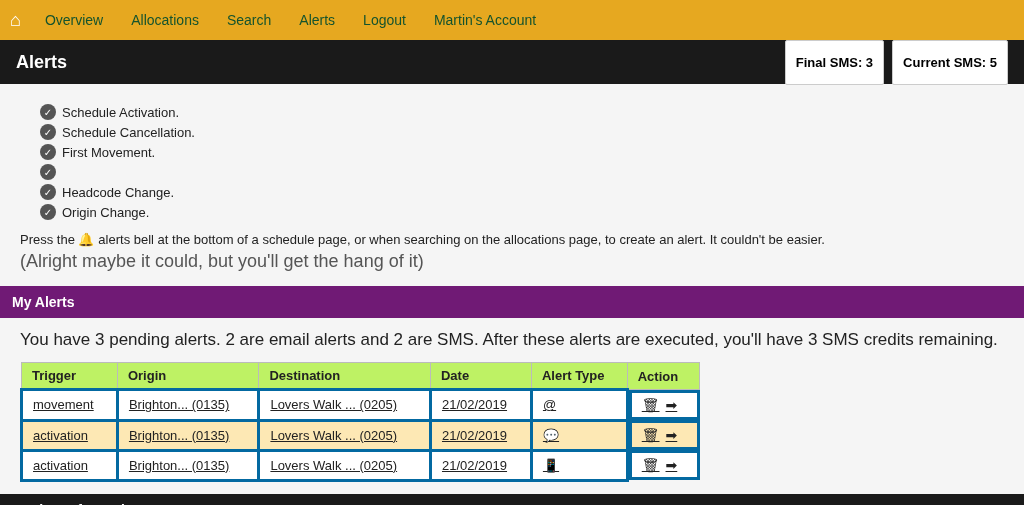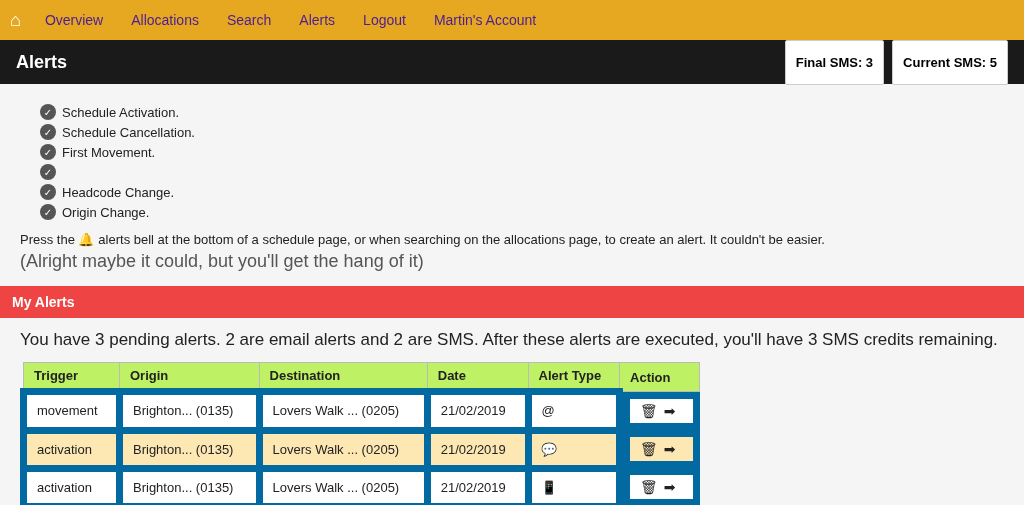--- a/index.html
+++ b/index.html
@@ -7,21 +7,21 @@
 
     
     .navbar {
       background: #e6a820;
       display: flex;
       align-items: center;
       padding: 0 10px;
       height: 40px;
     }
     .navbar a {
-      color: #4c1d95;
+      color: #14532d;
       text-decoration: none;
       padding: 0 14px;
       font-size: 14px;
       line-height: 40px;
     }
     .home-icon {
       color: white;
       font-size: 18px;
       padding: 0 10px 0 0;
       cursor: pointer;
@@ -102,21 +102,21 @@
       margin-bottom: 4px;
     }
     .press-note-sub {
       font-size: 18px;
       color: #555;
       margin-bottom: 0;
     }
 
     
     .section-header {
-      background: #ef4444;
+      background: #701a75;
       color: white;
       padding: 8px 12px;
       font-size: 14px;
       font-weight: bold;
       margin: 14px -20px 12px -20px;
     }
 
     .pending-text {
       font-size: 17px;
       color: #222;
@@ -133,23 +133,24 @@
     }
     .alerts-table th {
       background: #bef264;
       border: 1px solid #bbb;
       padding: 5px 10px;
       text-align: left;
       font-weight: bold;
       color: #222;
     }
     .alerts-table td {
-      border: 7px solid #0369a1;
+      border: 3px solid #0369a1;
       padding: 4px 10px;
       color: #222;
+      text-decoration: underline;
     }
     .alerts-table tr:nth-child(even) {
       background: #f9b84a33;
     }
     .alerts-table tr:nth-child(odd) {
       background: white;
     }
     .alerts-table .highlighted {
       background: #fde8b4 !important;
     }

